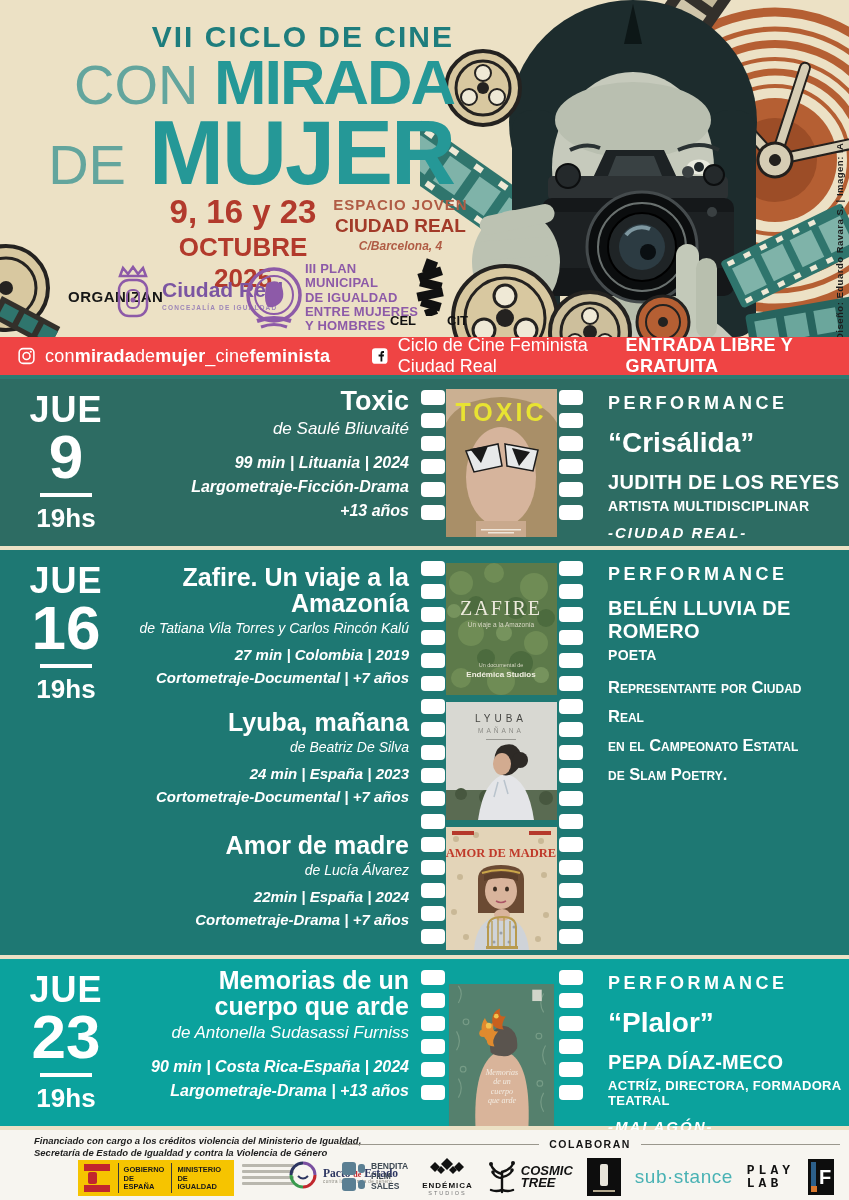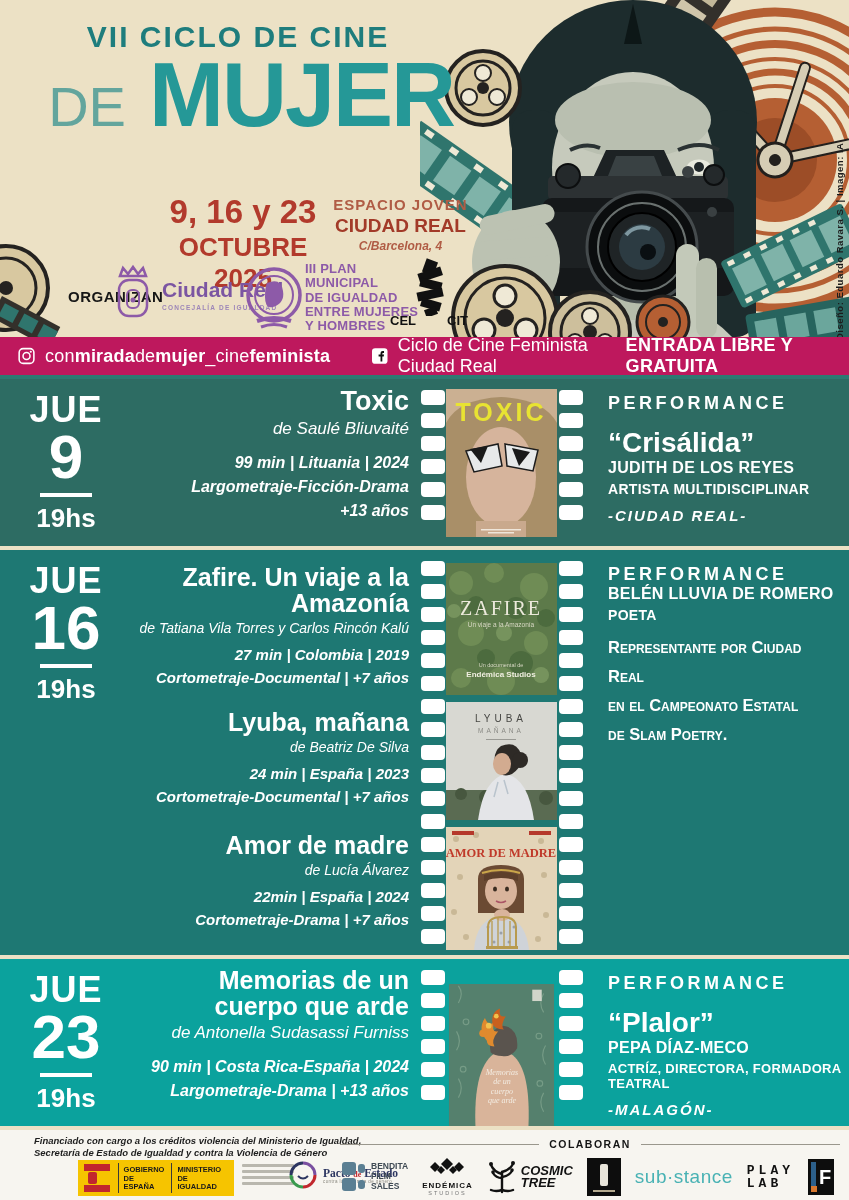--- a/index.html
+++ b/index.html
@@ -3,21 +3,21 @@
 <meta charset="utf-8">
 <style>
   html,body{margin:0;padding:0;background:#555;}
   .page{position:relative;width:849px;height:1200px;margin:0 auto;background:#ece1c5;
         font-family:"Liberation Sans",sans-serif;overflow:hidden;}
 
   
   .hero{position:absolute;left:420px;top:0;width:429px;height:337px;}
   .left-deco{position:absolute;left:0;top:238px;width:70px;height:100px;}
   .title-block{position:absolute;left:22px;top:20px;width:432px;text-align:center;}
-  .cycle{font-size:30px;font-weight:700;letter-spacing:2px;color:#1e7d7d;}
+  .cycle{font-size:30px;font-weight:700;letter-spacing:2px;color:#1e7d7d;text-align:right;}
   .tline{text-align:right;line-height:.92;}
   .t-light{font-weight:400;color:#63a59d;}
   .t-bold{font-weight:800;color:#259897;letter-spacing:-2px;}
   .t1 .t-light{font-size:56px;} .t1 .t-bold{font-size:63px;}
   .t2 .t-light{font-size:56px;} .t2 .t-bold{font-size:90px;}
   .dates-block{position:absolute;left:148px;top:193px;width:190px;text-align:center;color:#b23a2c;}
   .dates{font-size:33px;font-weight:800;}
   .month{font-size:26px;font-weight:800;margin-top:1px;}
   .venue-block{position:absolute;left:333px;top:196px;width:135px;text-align:center;}
   .venue1{font-size:15px;letter-spacing:1px;color:#b05c45;font-weight:600;}
@@ -32,21 +32,21 @@
   .org-cr{position:absolute;left:112px;top:6px;display:flex;align-items:center;gap:8px;}
   .cr-name{font-size:21px;font-weight:800;color:#7b55a2;}
   .cr-sub{font-size:6.5px;color:#9d86b8;letter-spacing:1.2px;font-weight:700;margin-top:2px;}
   .org-plan{position:absolute;left:243px;top:4px;display:flex;align-items:center;}
   .plan-text{font-size:13px;font-weight:800;color:#8d5aa8;line-height:1.1;letter-spacing:.2px;}
   .org-celcit{position:absolute;left:390px;top:0px;width:78px;height:78px;}
   .celcit-row{position:absolute;left:0;bottom:8px;width:78px;display:flex;justify-content:space-between;
       font-size:13px;font-weight:700;color:#111;}
 
   
-  .social-bar{position:absolute;left:0;top:337px;width:849px;height:38px;background:#be185d;
+  .social-bar{position:absolute;left:0;top:337px;width:849px;height:38px;background:#ef4444;
       display:flex;align-items:center;padding:0 18px;box-sizing:border-box;color:#fff;}
   .ig-handle{font-size:18px;margin-left:10px;letter-spacing:.2px;}
   .fb-icon{margin-left:42px;}
   .fb-name{font-size:18px;margin-left:10px;font-weight:500;}
   .entry-free{margin-left:auto;font-size:18px;font-weight:800;letter-spacing:.3px;}
   .teal-rule{position:absolute;left:0;top:375px;width:849px;height:4px;background:#2d7a72;}
 
   
   .session{position:absolute;left:0;width:849px;display:flex;color:#fff;}
   .s1{top:379px;height:167px;background:#2d6c63;}
@@ -67,21 +67,21 @@
   .film + .film{margin-top:17px;}
   .strip{width:173px;display:flex;justify-content:center;}
   .sprockets{width:27px;padding-top:3px;box-sizing:border-box;}
   .hole{width:24px;height:15px;background:#fff;border-radius:4px;margin:8px auto 0;}
   .poster-col{width:111px;display:flex;flex-direction:column;gap:7px;box-sizing:border-box;}
   .s1 .poster-col{padding-top:10px;} .s2 .poster-col{padding-top:13px;} .s3 .poster-col{padding-top:25px;}
   .poster-col svg{display:block;}
   .perf{flex:1;padding:14px 8px 0 20px;box-sizing:border-box;}
   .p-label{font-size:18px;font-weight:800;letter-spacing:3.5px;}
   .p-title{font-size:28px;font-weight:700;margin-top:13px;}
-  .p-artist{font-size:16px;font-weight:600;margin-top:0;letter-spacing:.3px;}
+  .p-artist{font-size:20px;font-weight:600;margin-top:12px;letter-spacing:.3px;}
   .p-role{font-size:14px;font-weight:700;margin-top:4px;letter-spacing:.3px;}
   .p-origin{font-size:15px;font-style:italic;font-weight:700;margin-top:10px;letter-spacing:2px;}
   .p-lines{margin-top:10px;font-size:16.5px;font-weight:600;line-height:1.75;font-variant:small-caps;}
 
   
   .footer{position:absolute;left:0;top:1130px;width:849px;height:70px;background:#f7f5f0;}
   .funding{position:absolute;left:34px;top:5px;font-size:9.5px;font-style:italic;font-weight:700;
       color:#1d1d1d;line-height:1.3;}
   .gov-logo{position:absolute;left:78px;top:30px;width:156px;height:36px;background:#f6c400;display:flex;}
   .gov-flag{width:40px;position:relative;}
@@ -292,20 +292,21 @@
     <g transform="translate(2,58) rotate(28)">
       <rect x="0" y="0" width="66" height="24" fill="#33302b"></rect>
       <rect x="6" y="5" width="16" height="14" fill="#2f756d"></rect>
       <rect x="28" y="5" width="16" height="14" fill="#2f756d"></rect>
       <rect x="50" y="5" width="16" height="14" fill="#2f756d"></rect>
     </g>
   </svg>
 
   <div class="title-block">
     <div class="cycle">VII CICLO DE CINE</div>
+    <div class="tline t1"><span class="t-light">CON</span><span class="t-bold"> MIRADA</span></div>
     <div class="tline t2"><span class="t-light">DE</span><span class="t-bold"> MUJER</span></div>
   </div>
   <div class="dates-block">
     <div class="dates">9, 16 y 23</div>
     <div class="month">OCTUBRE 2025</div>
   </div>
   <div class="venue-block">
     <div class="venue1">ESPACIO JOVEN</div>
     <div class="venue2">CIUDAD REAL</div>
     <div class="venue3">C/Barcelona, 4</div>

